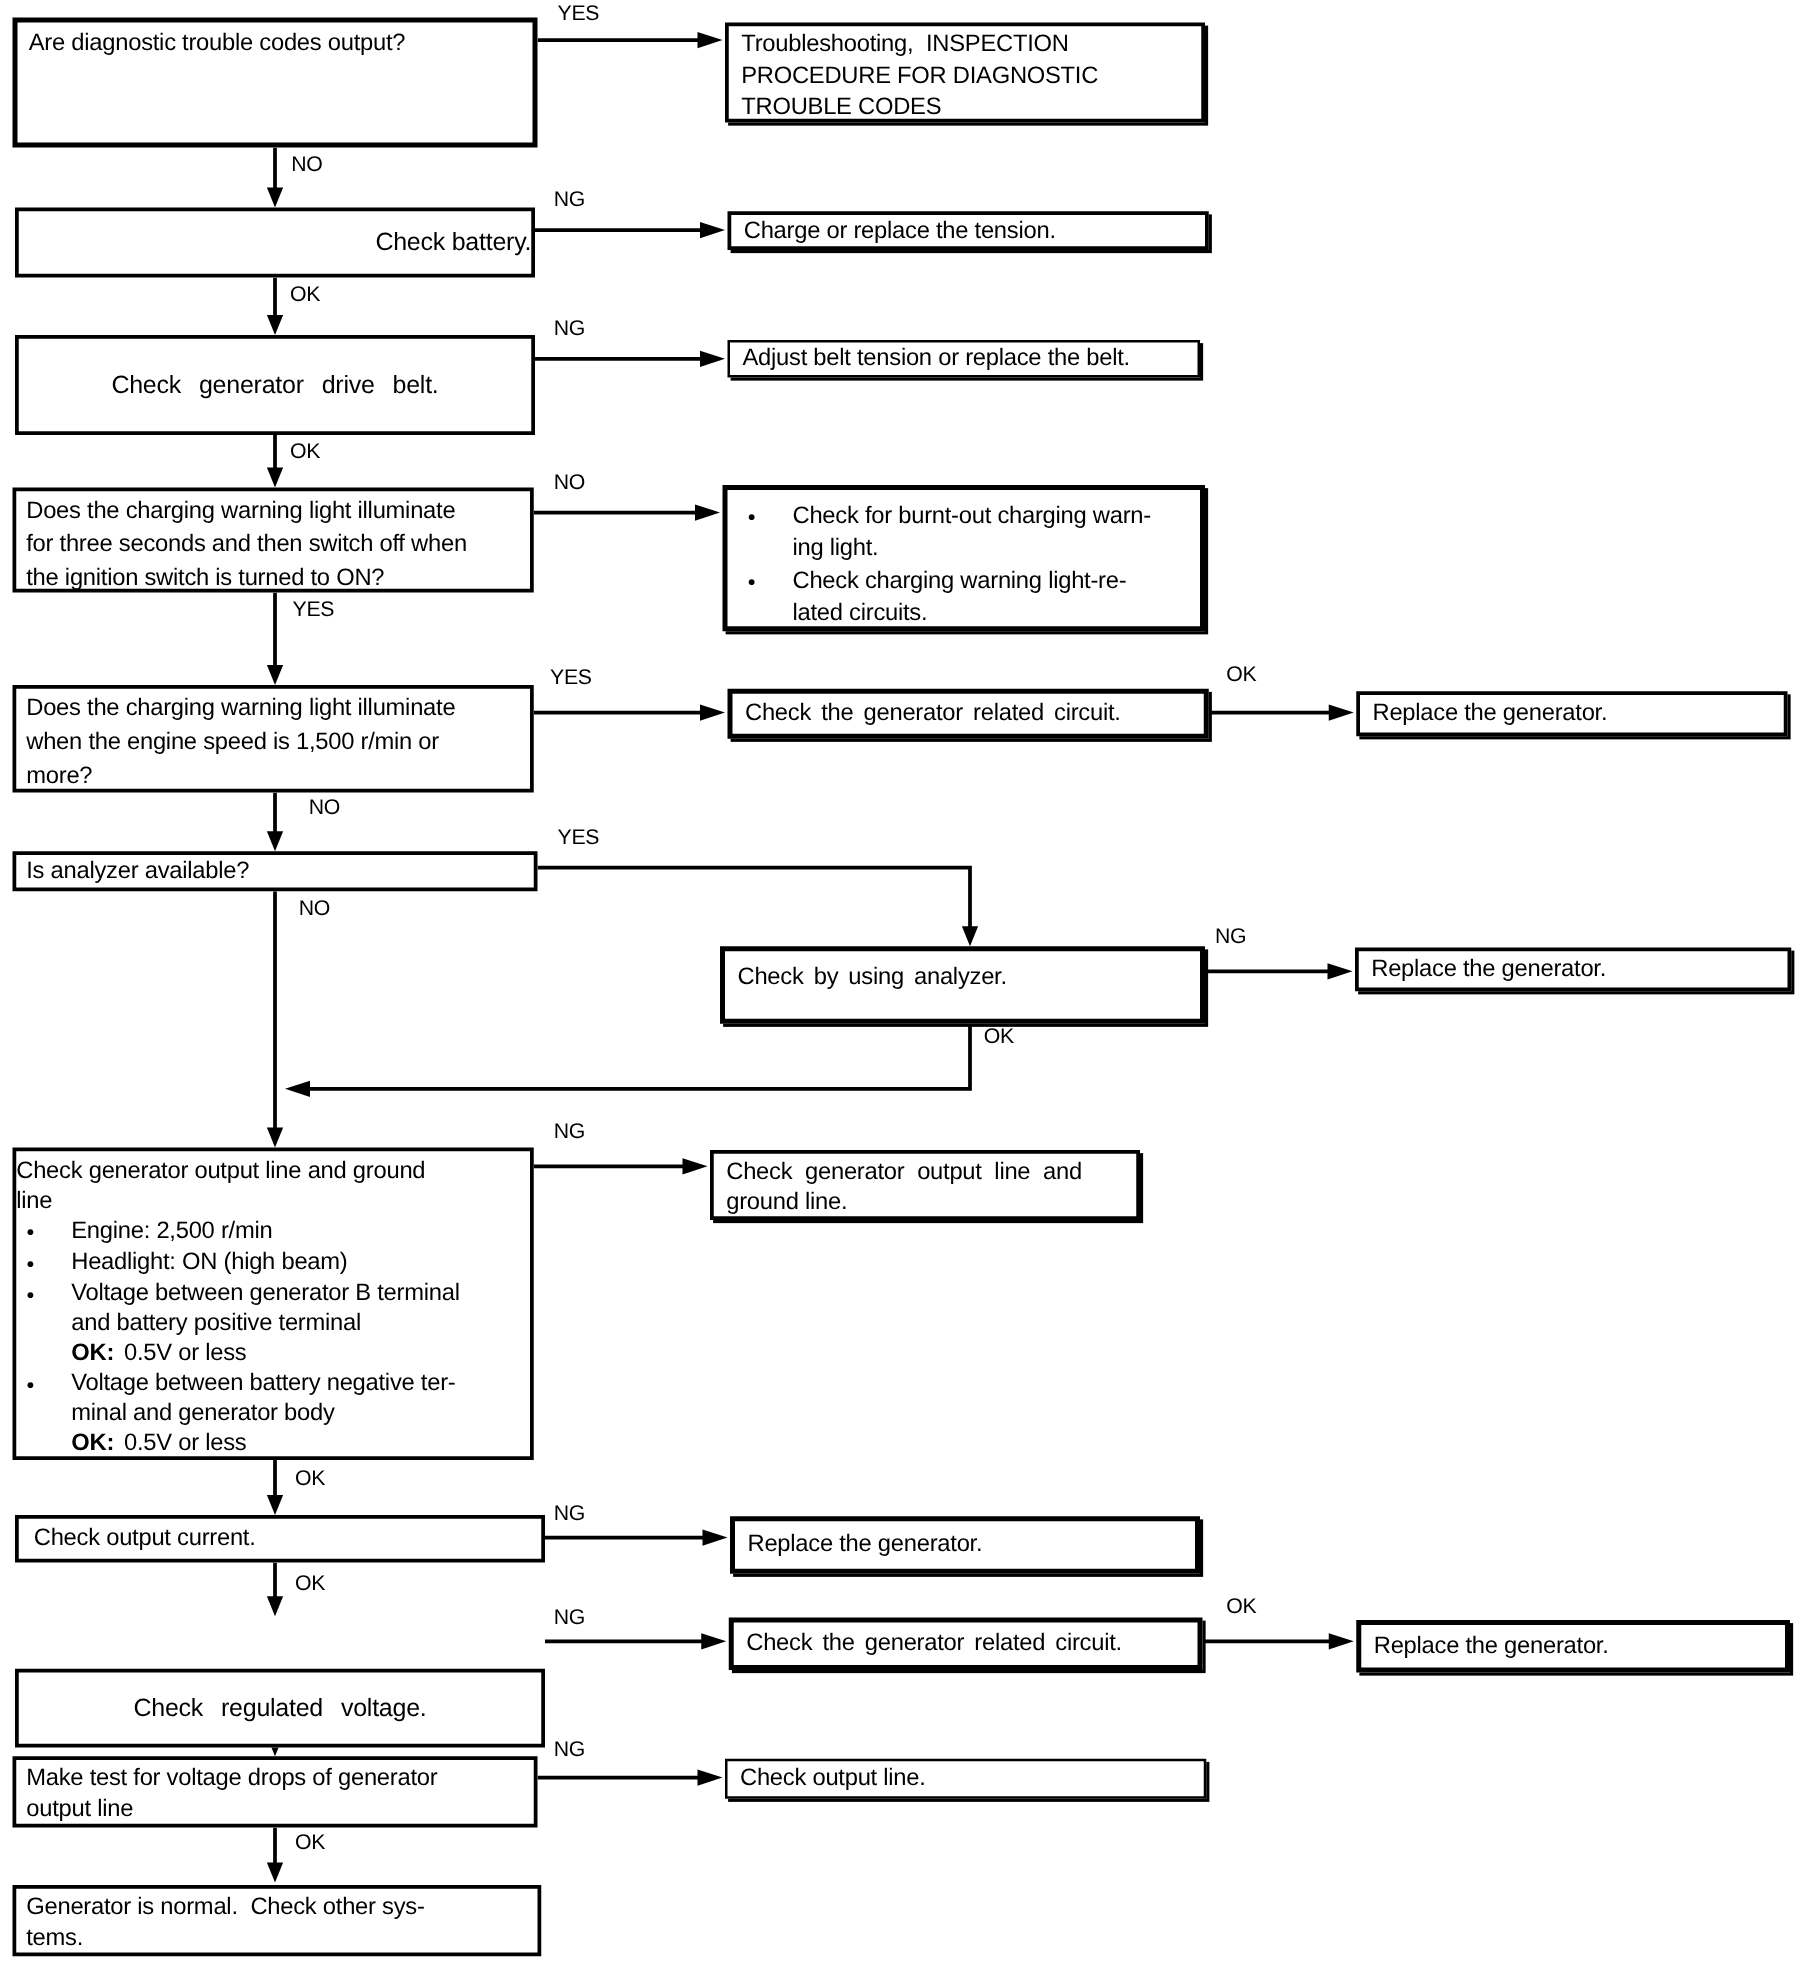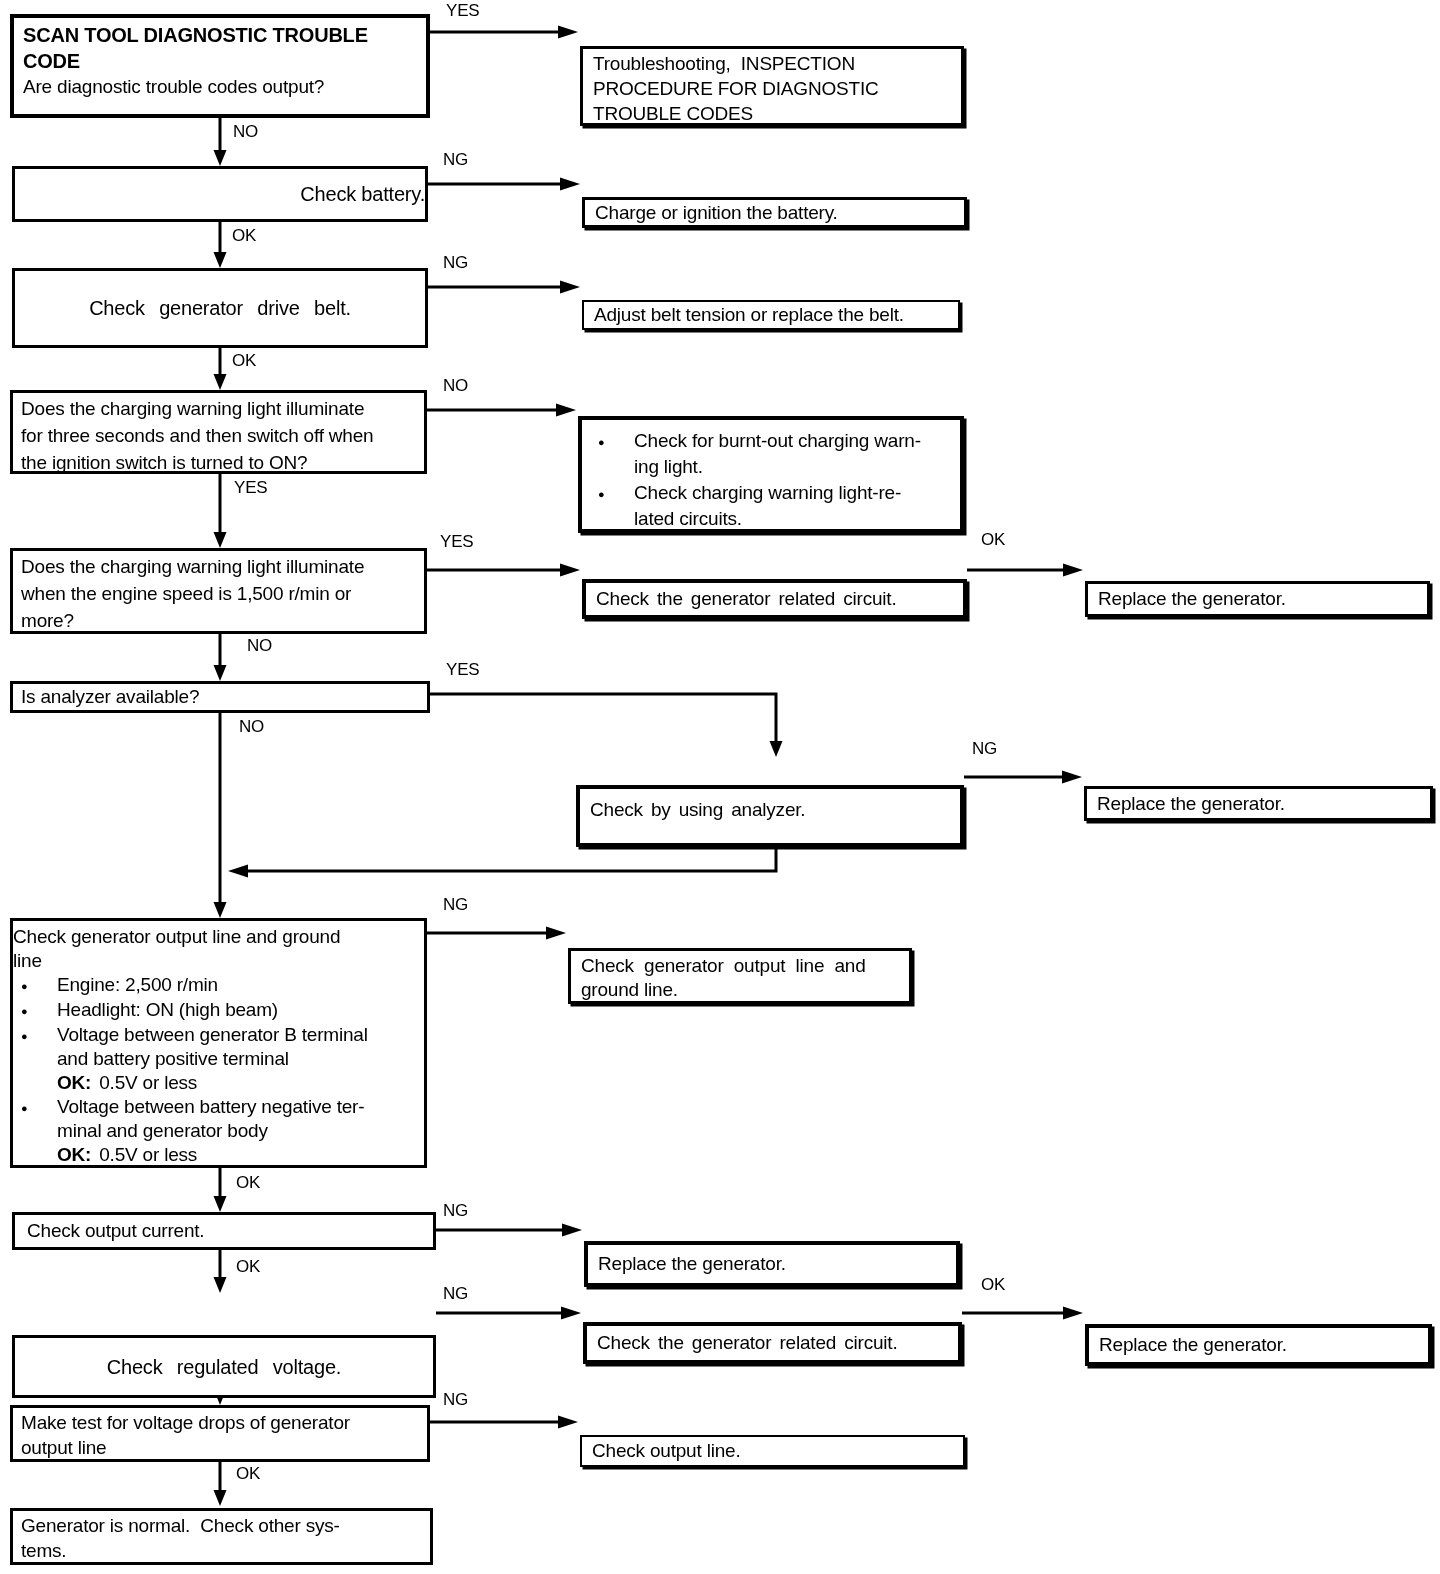--- a/index.html
+++ b/index.html
@@ -9,21 +9,21 @@
     letter-spacing:-0.2px;
   }
   #wires { position:absolute; left:0; top:0; width:1440px; height:1574px; }
   .node {
     position:absolute; box-sizing:border-box; background:#fff;
     border:3px solid #000; font-size:19px; line-height:26px;
   }
   .b2 { border-width:2px; }
   .b3 { border-width:3px; }
   .b4 { border-width:4px; }
-  .sh { box-shadow:2.5px 2.5px 0 0 #000;margin-top:28px; }
+  .sh { box-shadow:2.5px 2.5px 0 0 #000; }
   .c  { display:flex; align-items:center; justify-content:center; text-align:center; }
   .vl { display:flex; align-items:center; }
   .txt { white-space:pre-wrap; }
   .bold { font-weight:bold; }
   .ws9 { word-spacing:9px; }
   .ws3 { word-spacing:3px; }
   .pad { padding:2px 8px; }
   .padl { padding-left:10px; }
   .lbl { position:absolute; font-size:17px; line-height:22px; }
   .fs20 { font-size:20px; }
@@ -113,37 +113,35 @@
   <span class="lbl" style="left:236px; top:1172px;">OK</span>
   <span class="lbl" style="left:443px; top:1200px;">NG</span>
   <span class="lbl" style="left:236px; top:1256px;">OK</span>
   <span class="lbl" style="left:443px; top:1283px;">NG</span>
   <span class="lbl" style="left:981px; top:1274px;">OK</span>
   <span class="lbl" style="left:236px; top:1359px;">OK</span>
   <span class="lbl" style="left:443px; top:1389px;">NG</span>
   <span class="lbl" style="left:236px; top:1463px;">OK</span>
 
   <div class="node b4" style="left:10px; top:14px; width:420px; height:104px; padding:4px 9px;">
-    <div class="txt bold fs20">SCAN TOOL DIAGNOSTIC TROUBLE
-CODE</div>
     <div class="txt">Are diagnostic trouble codes output?</div>
   </div>
 
   <div class="node b3 sh lh25" style="left:580px; top:18px; width:384px; height:80px; padding:2px 10px;">
     <div class="txt">Troubleshooting,  INSPECTION
 PROCEDURE FOR DIAGNOSTIC
 TROUBLE CODES</div>
   </div>
 
   <div class="node b3 c fs20" style="left:12px; top:166px; width:416px; height:56px;justify-content:flex-end;">
     <div class="txt">Check battery.</div>
   </div>
 
   <div class="node b3 sh vl padl" style="left:582px; top:169px; width:385px; height:31px;">
-    <div class="txt">Charge or ignition the battery.</div>
+    <div class="txt">Charge or replace the tension.</div>
   </div>
 
   <div class="node b3 c fs20 ws9" style="left:12px; top:268px; width:416px; height:80px;">
     <div class="txt">Check generator drive belt.</div>
   </div>
 
   <div class="node b2 sh vl padl" style="left:582px; top:272px; width:378px; height:30px;">
     <div class="txt">Adjust belt tension or replace the belt.</div>
   </div>
 

